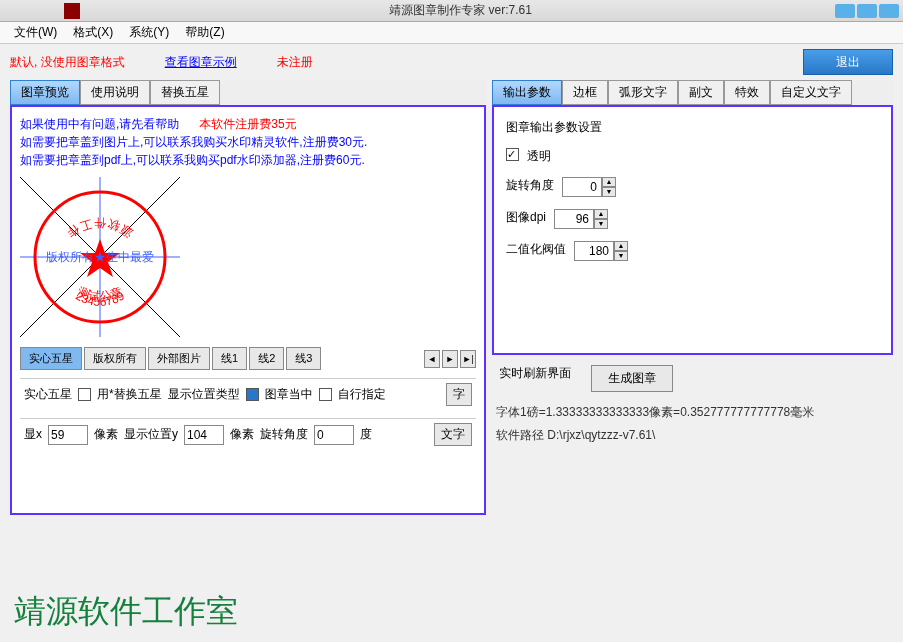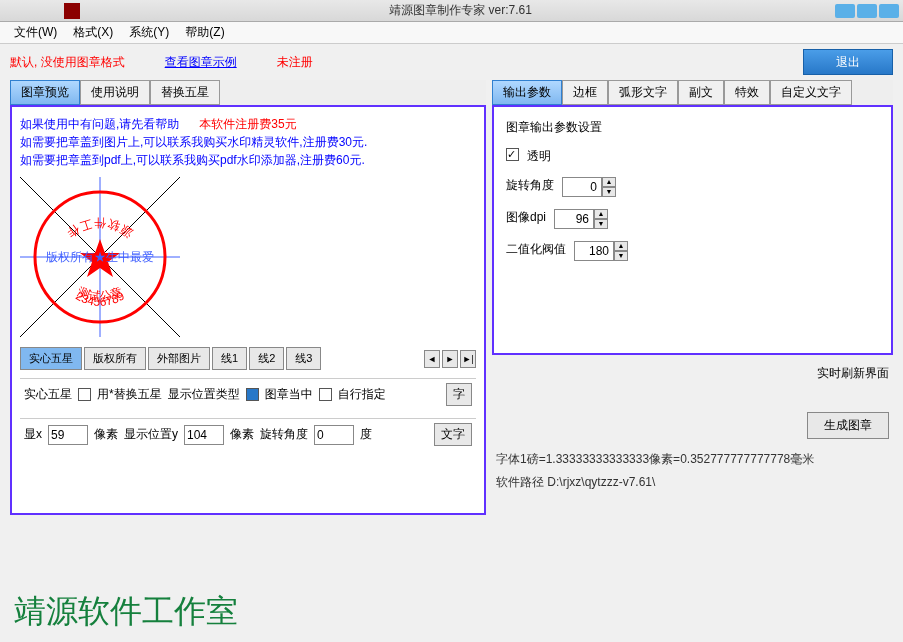--- a/index.html
+++ b/index.html
@@ -41,21 +41,21 @@
 .right-panel { border: 2px solid #6030ff; background: #fff; padding: 12px; height: 250px; }
 .right-panel .grp-title { margin-bottom: 10px; }
 .param-row { display: flex; align-items: flex-start; gap: 8px; margin: 12px 0; }
 .param-row .chk { width: 13px; height: 13px; border: 1px solid #555; }
 .param-row .chk.checked::after { content: "✓"; color: #000; font-size: 11px; display: block; line-height: 11px; }
 .spinner { display: flex; }
 .spinner input { width: 40px; height: 20px; border: 1px solid #888; text-align: right; padding: 0 4px; }
 .spinner .arrows { width: 14px; display: flex; flex-direction: column; }
 .spinner .arrows div { height: 10px; border: 1px solid #888; background: #e8e8e8; font-size: 7px; text-align: center; line-height: 8px; cursor: pointer; }
 .right-lower { padding: 10px 4px; }
-.right-lower .refresh-row { display: flex; align-items: flex-end; gap: 30px; margin-bottom: 12px; flex-direction: column; }
+.right-lower .refresh-row { display: flex; align-items: flex-start; gap: 20px; margin-bottom: 12px; }
 .gen-btn { padding: 4px 16px; border: 1px solid #888; background: #e8e8e8; cursor: pointer; }
 .info-line { margin: 6px 0; color: #333; }
 .studio { color: #15803d; font-size: 32px; padding: 10px 14px; font-family: "SimSun"; }
 .footer { text-align: center; padding: 6px; color: #222; background: #f0f0f0; }
 </style>
 </head>
 <body>
 
 <div class="titlebar">
   <div class="icon"></div>

